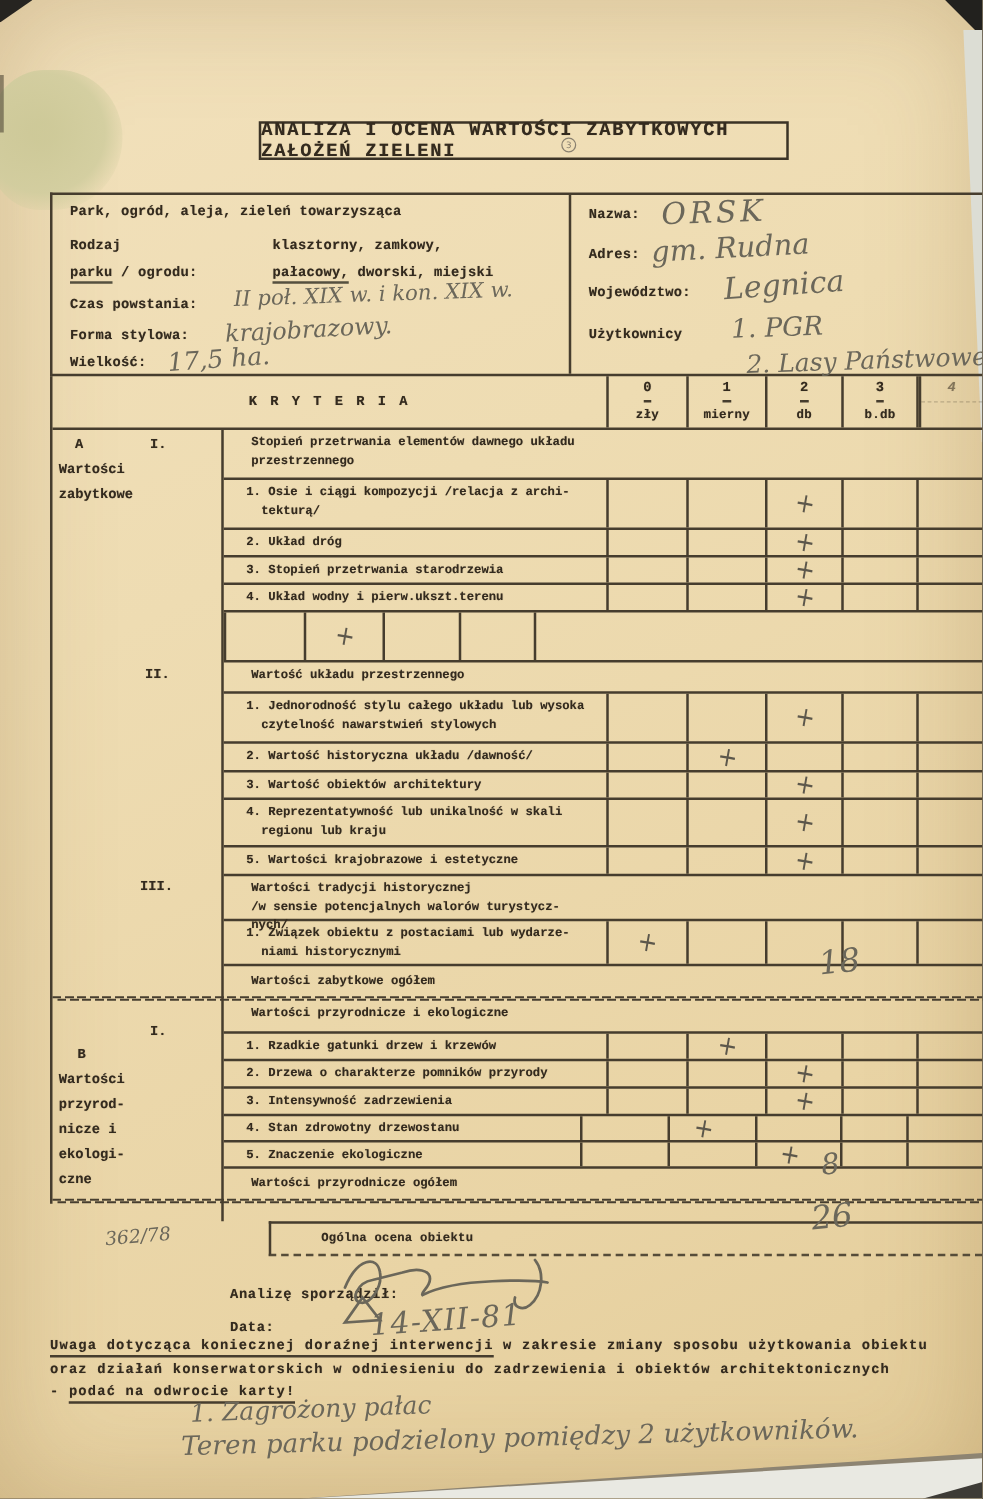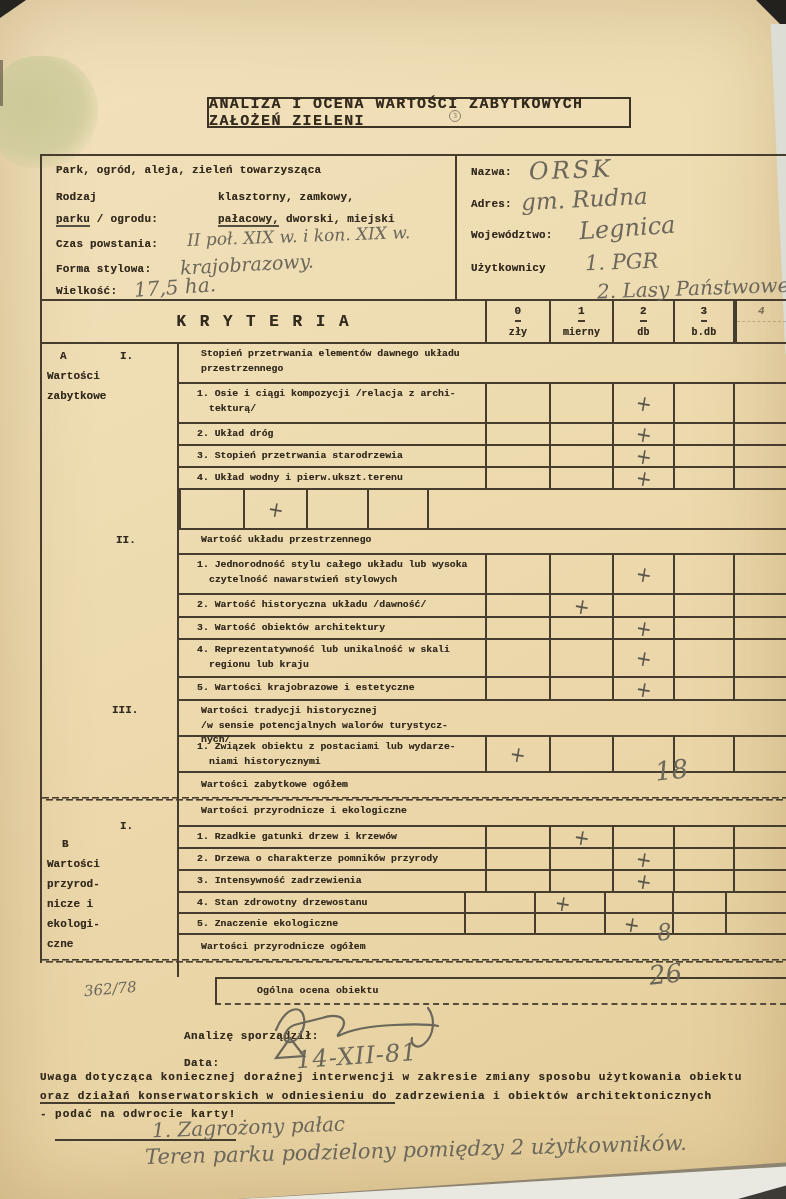--- a/index.html
+++ b/index.html
@@ -24,41 +24,41 @@
     border-radius: 46% 54% 58% 42%; opacity: .85; }
   .edge-bottom-dark { position: absolute; left: 238px; top: 1136px; width: 548px; height: 63px;
     background: #8d8472; clip-path: polygon(0 100%, 100% 42%, 100% 100%); }
   .edge-bottom-white { position: absolute; left: 240px; top: 1141px; width: 546px; height: 58px;
     background: #e9e9e2; clip-path: polygon(0 100%, 100% 44%, 100% 100%); }
   .corner-br { position: absolute; left: 738px; top: 1184px; width: 48px; height: 15px;
     background: #3d3b36; clip-path: polygon(0 100%, 100% 10%, 100% 100%); }
   
   .tw { font-weight: 700; letter-spacing: .2px; text-shadow: 0 0 .6px rgba(51,41,29,.55); }
   .hand { font-family: "DejaVu Serif", serif; font-style: italic; color: #6b675a; font-weight: 400; }
-  .u { border-bottom: 2px solid #463d2e; padding-bottom: 19px; }
+  .u { border-bottom: 2px solid #463d2e; padding-bottom: 1px; }
   .uh { border-bottom: 2px solid #55503f; }
   
   .title-box { position: absolute; left: 207px; top: 97px; width: 424px; height: 31px;
     border: 2px solid #3b3326; display: flex; align-items: center; justify-content: center;
     font-size: 15px; letter-spacing: 1.4px; }
   
   .info { position: absolute; left: 40px; top: 154px; width: 746px; height: 147px;
     border: 2px solid #463d2e; border-right: none; display: flex; font-size: 11px; }
   .info-left { position: relative; width: 415px; border-right: 2px solid #463d2e; }
   .info-right { position: relative; flex: 1; }
   .info .lab { position: absolute; white-space: nowrap; }
   .hv-small { position: absolute; white-space: nowrap; }
   .circle-mark { position: absolute; left: 449px; top: 110px; width: 12px; height: 12px;
     border: 1.5px solid #8a8170; border-radius: 50%; font: 7px "DejaVu Sans", sans-serif;
     color: #8a8170; text-align: center; line-height: 10px; }
   
   .table { position: absolute; left: 40px; top: 301px; width: 746px; border-left: 2px solid #463d2e; }
   .khead { display: flex; height: 43px; border-bottom: 2px solid #463d2e; }
   .khl { width: 443px; display: flex; align-items: center; justify-content: center;
-    font-size: 16px; letter-spacing: 2px; }
+    font-size: 11px; letter-spacing: 2px; }
   .kcol { display: flex; flex-direction: column; }
   .kn { height: 21px; border-bottom: 2px solid #463d2e; display: flex; align-items: center; justify-content: center; font-size: 11px; }
   .kw { height: 20px; display: flex; align-items: center; justify-content: center; font-size: 10px; }
   .kcol.s4 .kn { border-bottom: 1px dashed rgba(70,61,46,.5); }
   .kcol.s4 .kn { font-style: italic; opacity: .55; }
   .tbody { position: relative; }
   .lcol { position: absolute; left: 0; top: 0; width: 137px; height: 633px;
     border-right: 2px solid #463d2e; font-size: 11px; font-weight: 700; }
   .lcol span { position: absolute; text-shadow: 0 0 .6px rgba(51,41,29,.5); }
   .rows { margin-left: 137px; }

